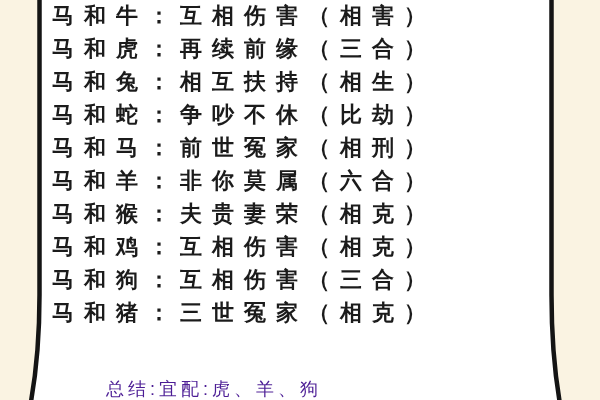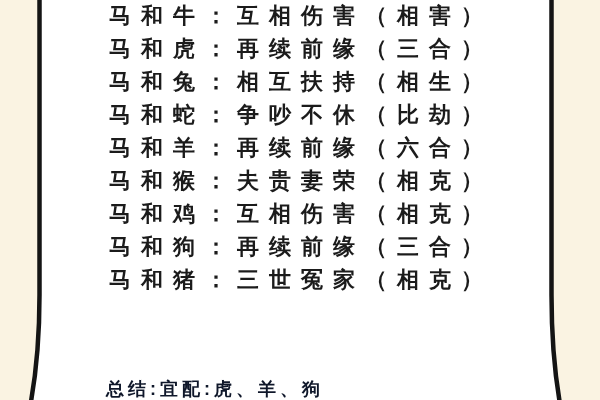--- a/index.html
+++ b/index.html
@@ -24,41 +24,41 @@
     top: 0;
     width: 600px;
     height: 400px;
     display: block;
   }
   .rows {
     position: absolute;
     left: 42px;
     top: -1px;
     width: 508px;
-    text-align: center;
+    text-align: left;
   }
   .row {
     height: 33px;
     line-height: 33px;
     font-size: 22px;
     font-weight: 900;
     letter-spacing: 10px;
     padding-left: 10px; 
     color: #1B1B1B;
     white-space: nowrap;
   }
   .summary {
     position: absolute;
     left: 106px;
     top: 380px;
     font-size: 18px;
     line-height: 1;
-    font-weight: 700;
+    font-weight: 400;
     letter-spacing: 4px;
-    color: #0f172a;
+    color: #4c1d95;
     white-space: nowrap;
   }
 </style>
 </head>
 <body>
 
 <div class="stage">
 
   <svg class="panel-svg" viewBox="0 0 600 400" width="600" height="400" preserveAspectRatio="none" aria-hidden="true">
     <path d="M 39.5 -12
@@ -68,22 +68,23 @@
              Q 551.5 360 551.5 295
              L 551.5 -12
              Z" fill="#FFFFFF" stroke="#141414" stroke-width="4.5" stroke-linejoin="round"></path>
   </svg>
 
   <div class="rows">
     <div class="row">马和牛：互相伤害（相害）</div>
     <div class="row">马和虎：再续前缘（三合）</div>
     <div class="row">马和兔：相互扶持（相生）</div>
     <div class="row">马和蛇：争吵不休（比劫）</div>
-    <div class="row">马和羊：再续前缘（六合）</div>
+    <div class="row">马和马：前世冤家（相刑）</div>
+    <div class="row">马和羊：非你莫属（六合）</div>
     <div class="row">马和猴：夫贵妻荣（相克）</div>
     <div class="row">马和鸡：互相伤害（相克）</div>
-    <div class="row">马和狗：再续前缘（三合）</div>
+    <div class="row">马和狗：互相伤害（三合）</div>
     <div class="row">马和猪：三世冤家（相克）</div>
   </div>
 
   <div class="summary">总结:宜配:虎、羊、狗</div>
 
 </div>
 
 </body></html>

